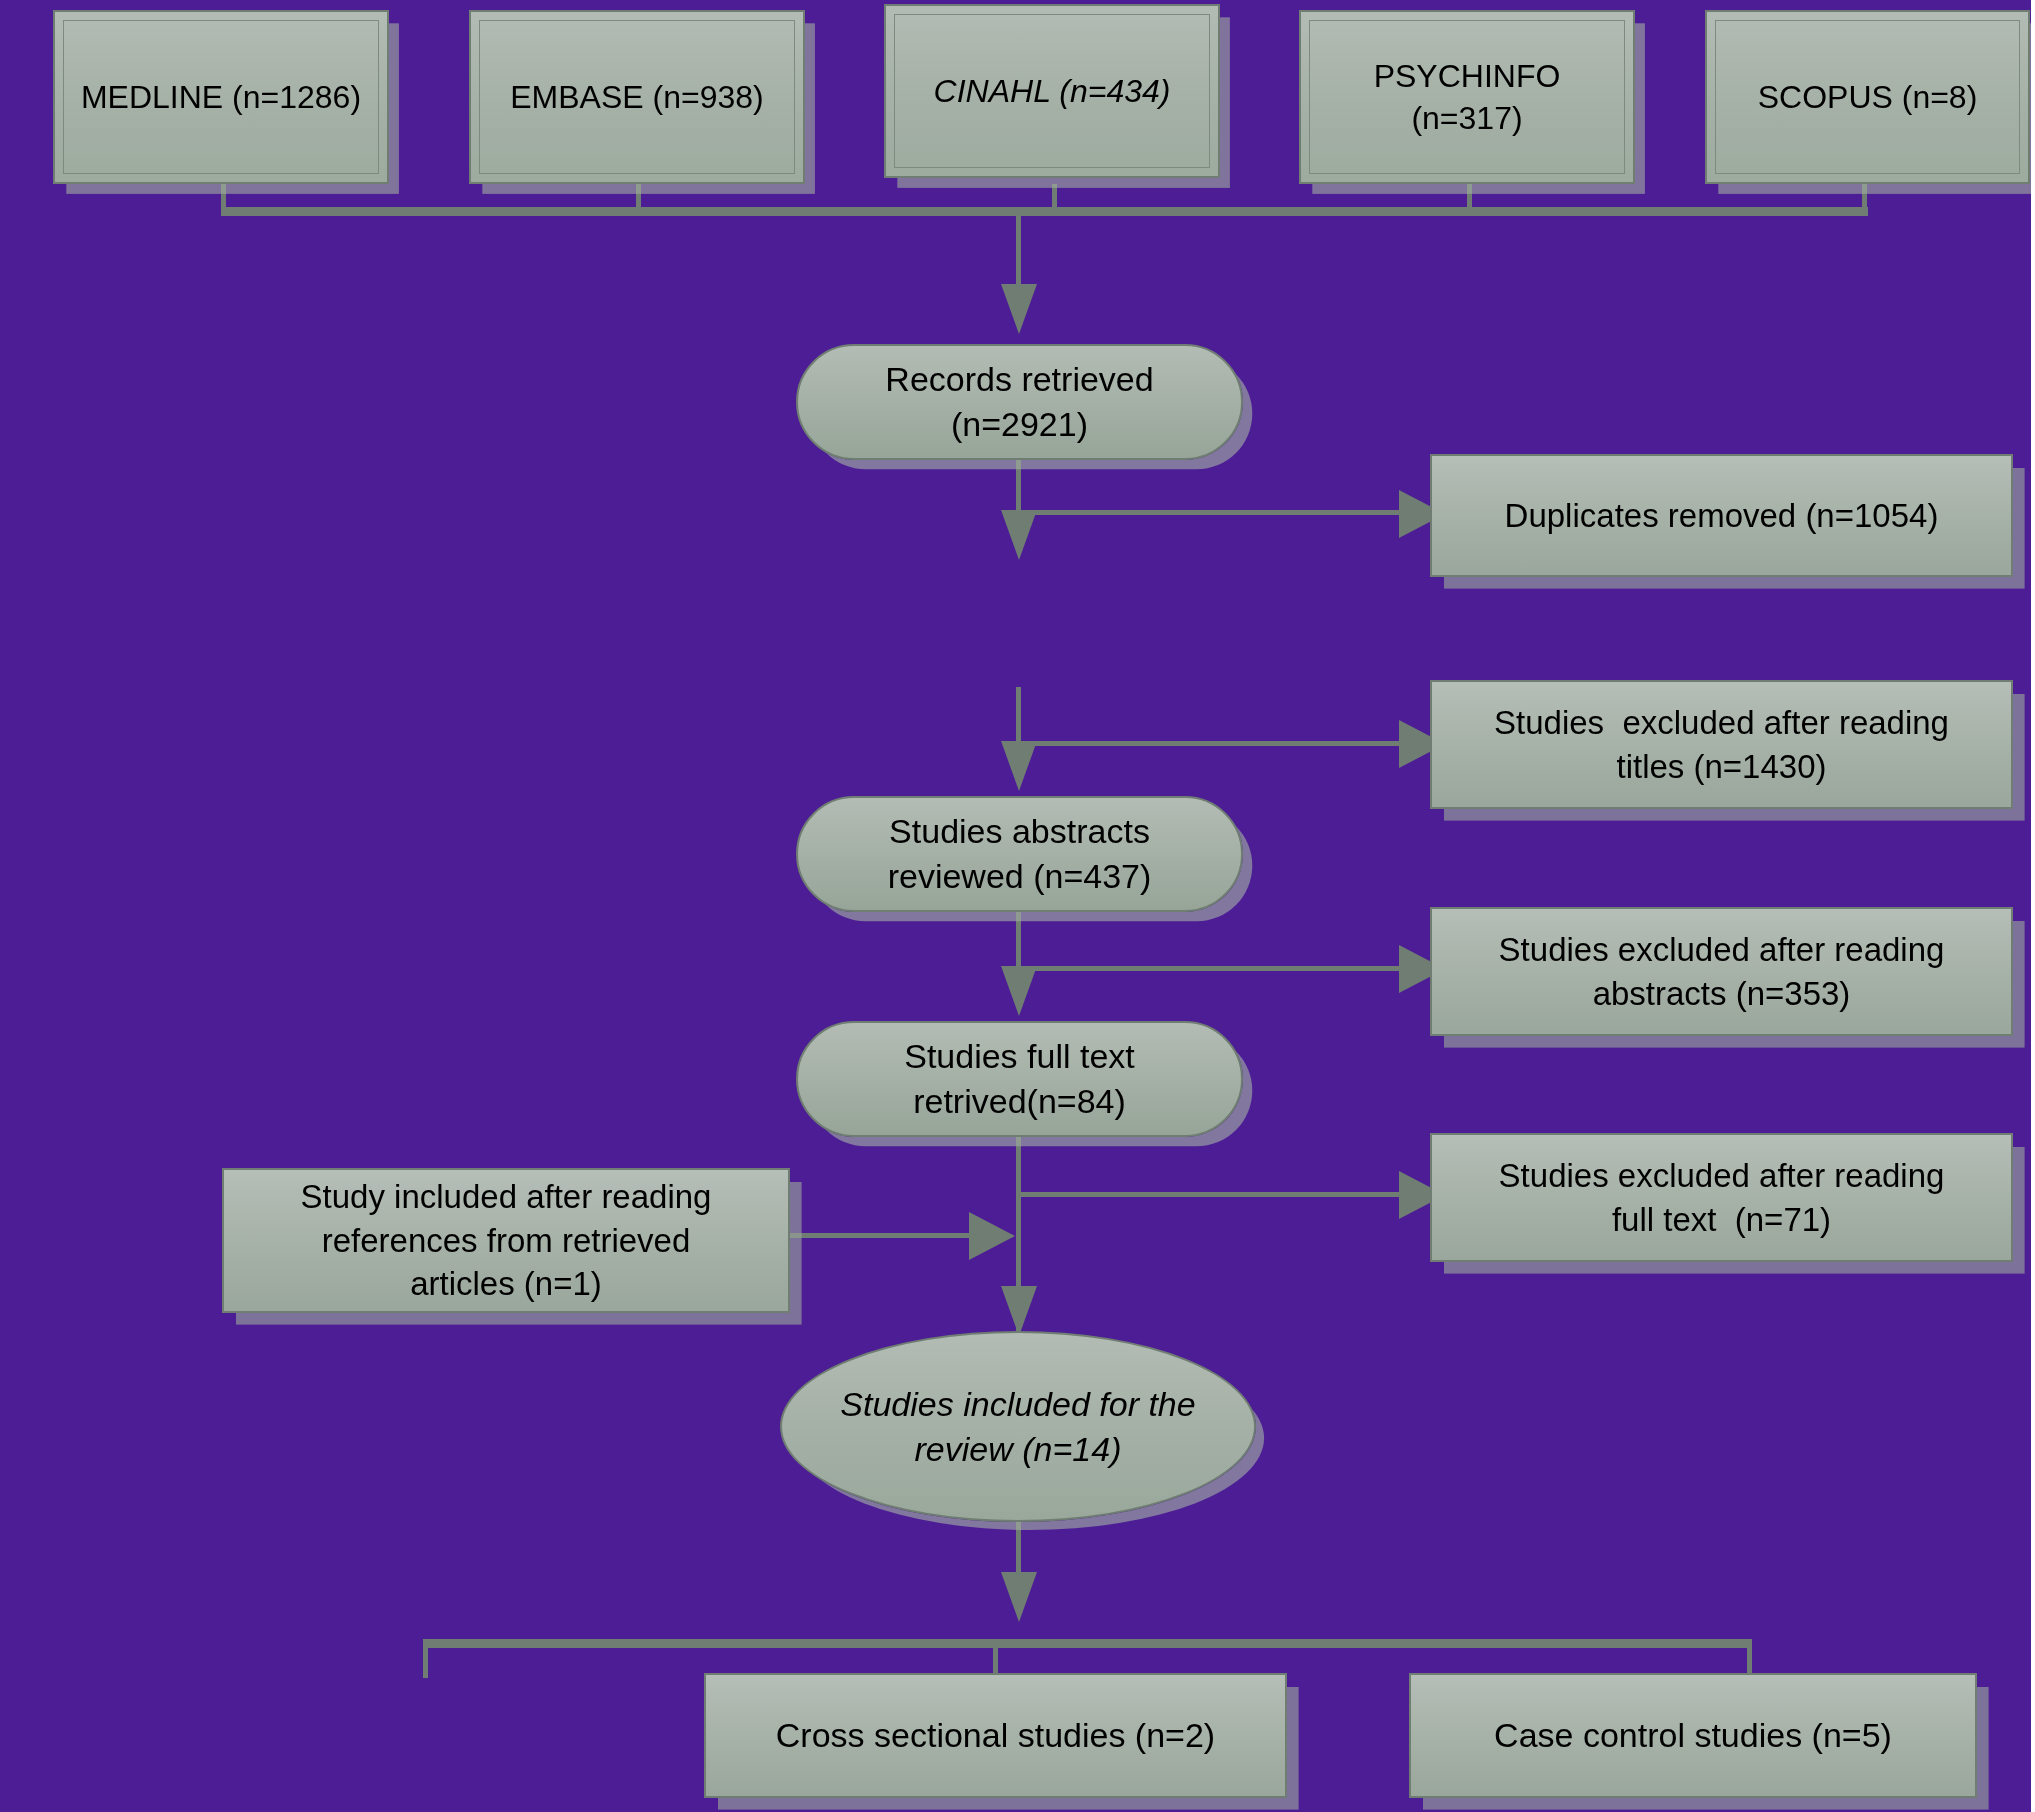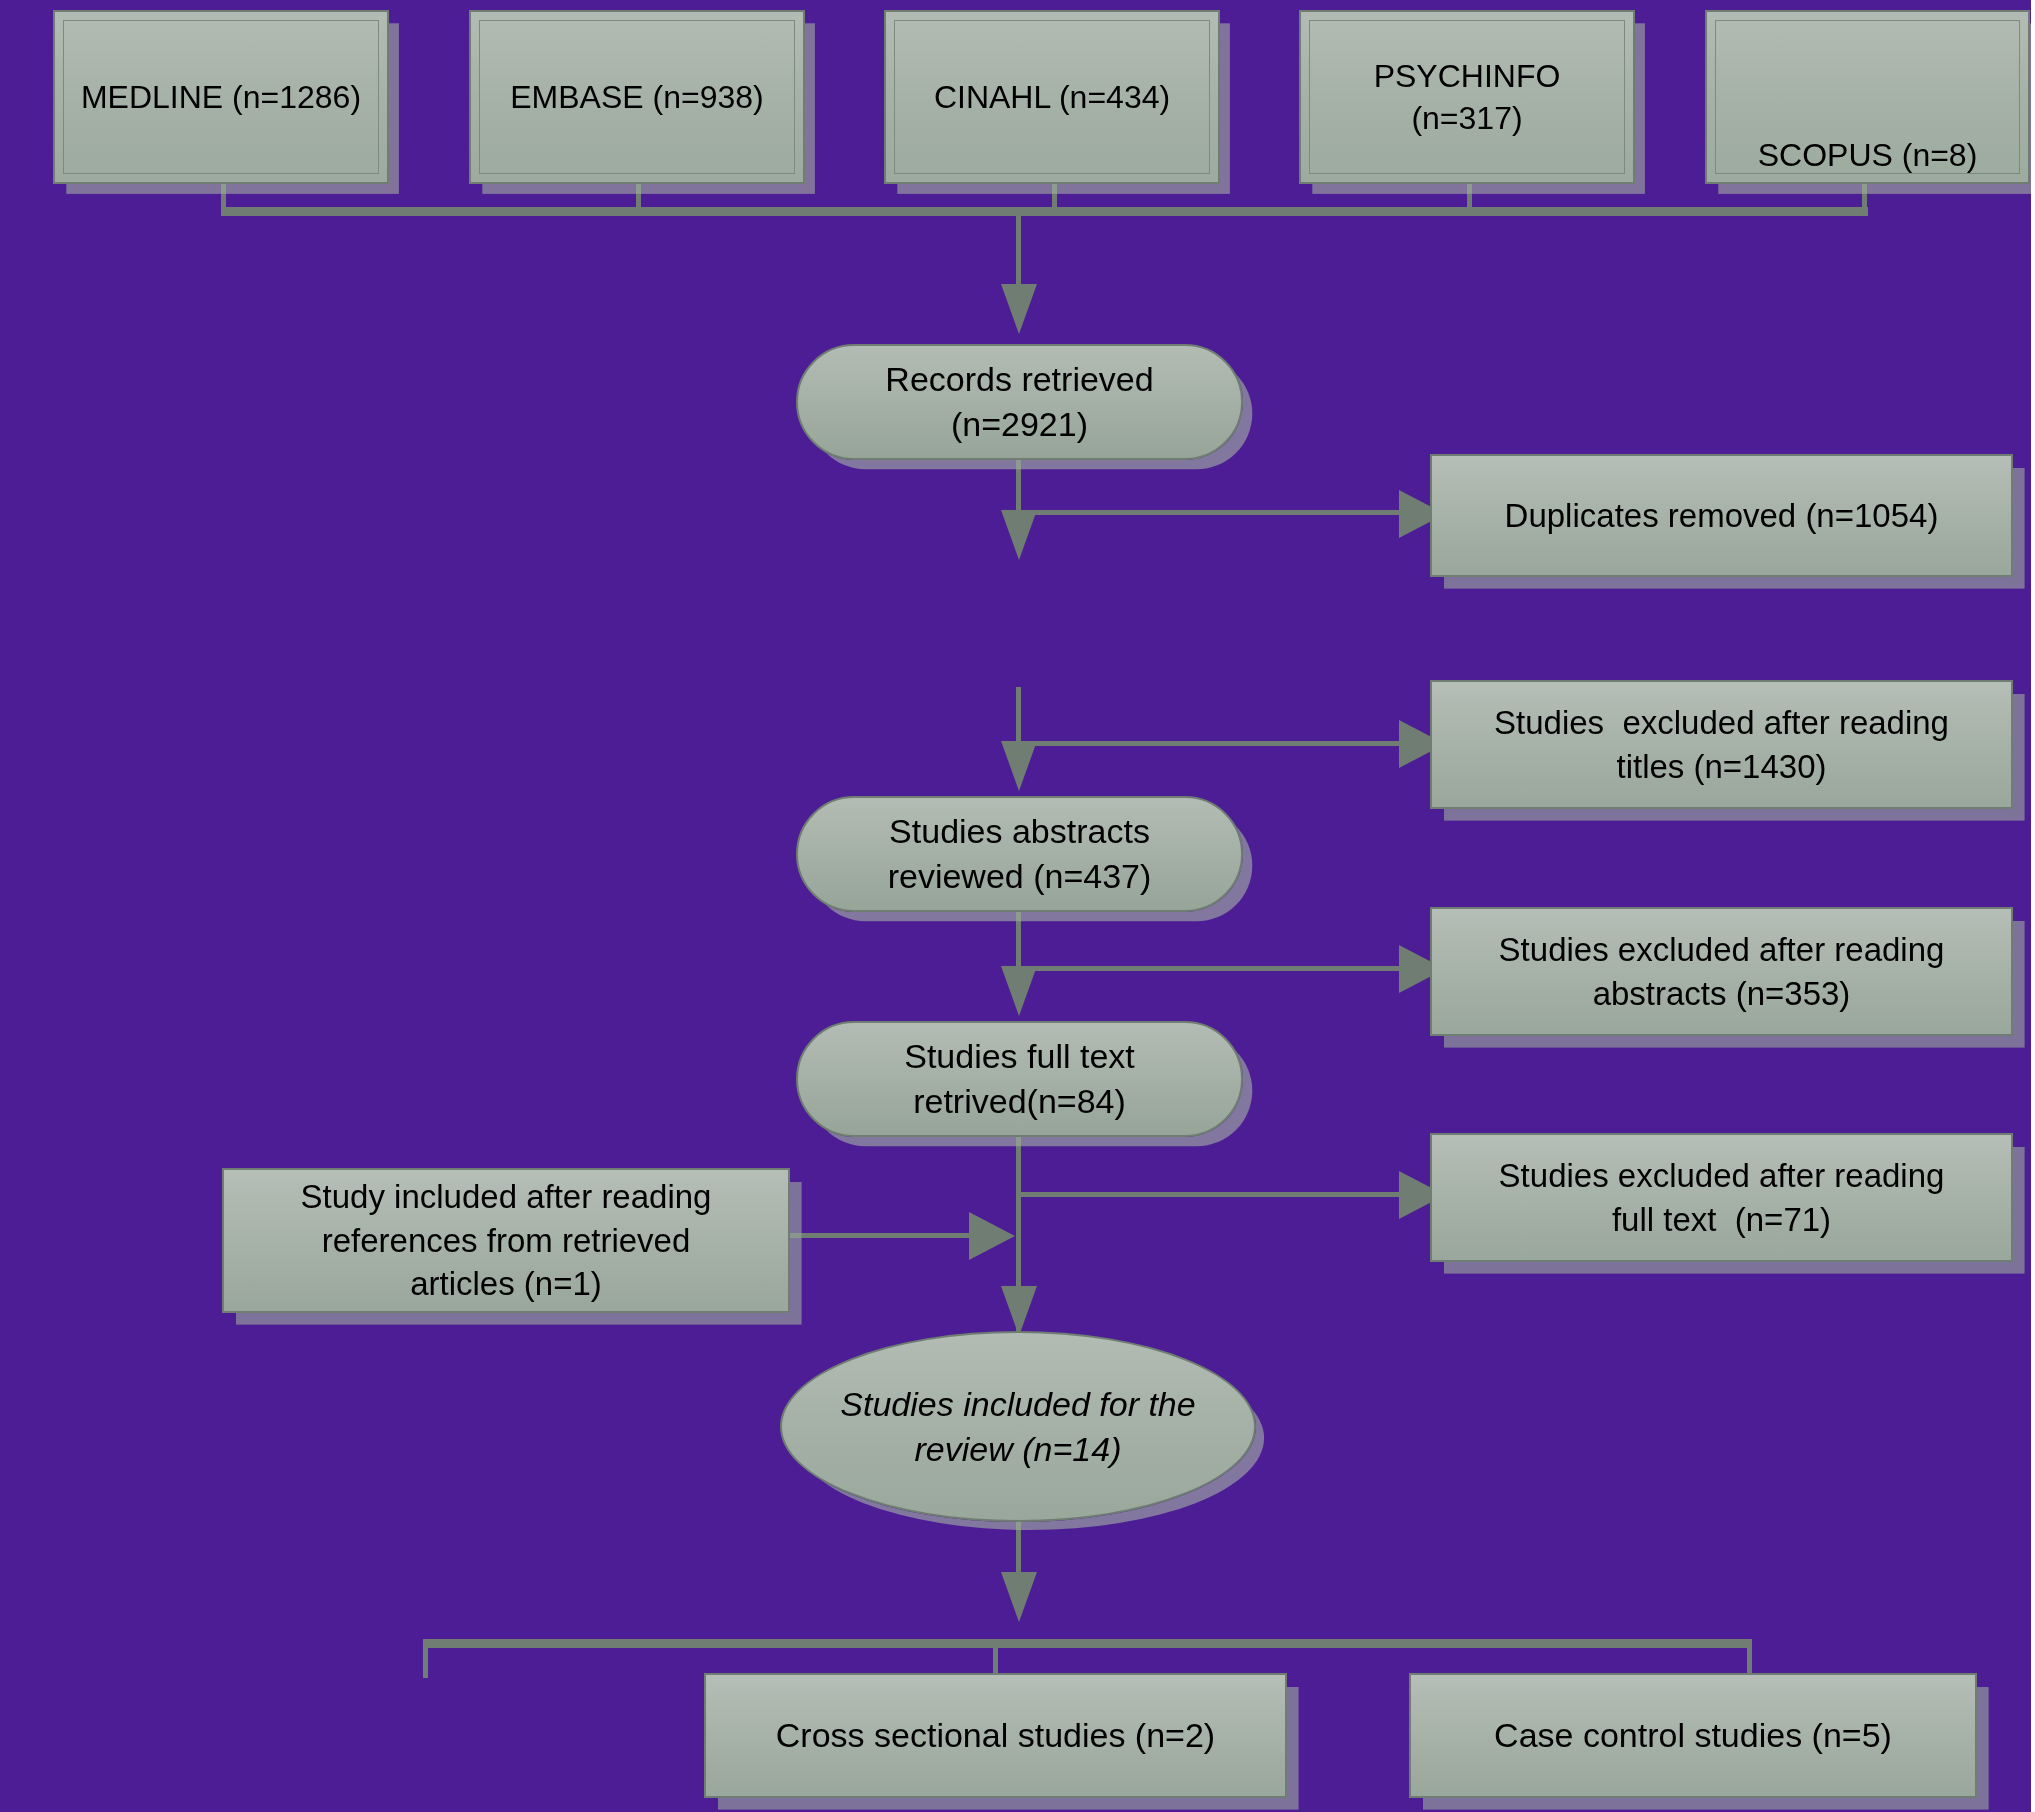--- a/index.html
+++ b/index.html
@@ -118,31 +118,31 @@
   <div class="node rect-double fs-top" style="left:53px;  top:10.4px;  width:336px; height:174px;">
     <span class="inner-frame"></span>
     <span class="label">MEDLINE (n=1286)</span>
   </div>
 
   <div class="node rect-double fs-top" style="left:469px; top:10.4px; width:336px; height:174px;">
     <span class="inner-frame"></span>
     <span class="label">EMBASE (n=938)</span>
   </div>
 
-  <div class="node rect-double fs-top" style="left:884px; top:10px; width:336px; height:174px;">
+  <div class="node rect-double fs-top" style="left:884px; top:4px; width:336px; height:174px;font-style:italic;">
     <span class="inner-frame"></span>
     <span class="label">CINAHL (n=434)</span>
   </div>
 
   <div class="node rect-double fs-top" style="left:1299px; top:10.4px; width:336px; height:174px;">
     <span class="inner-frame"></span>
     <span class="label">PSYCHINFO (n=317)</span>
   </div>
 
-  <div class="node rect-double fs-top" style="left:1705px; top:10.4px; width:325px; height:174px;align-items:flex-end;">
+  <div class="node rect-double fs-top" style="left:1705px; top:10.4px; width:325px; height:174px;">
     <span class="inner-frame"></span>
     <span class="label">SCOPUS (n=8)</span>
   </div>
 
   <div class="conn v" style="left:221px;  top:184px; height:27px;"></div>
   <div class="conn v" style="left:636px; top:184px; height:27px;"></div>
   <div class="conn v" style="left:1052px; top:184px; height:27px;"></div>
   <div class="conn v" style="left:1467px; top:184px; height:27px;"></div>
   <div class="conn v" style="left:1862px; top:184px; height:27px;"></div>
 

